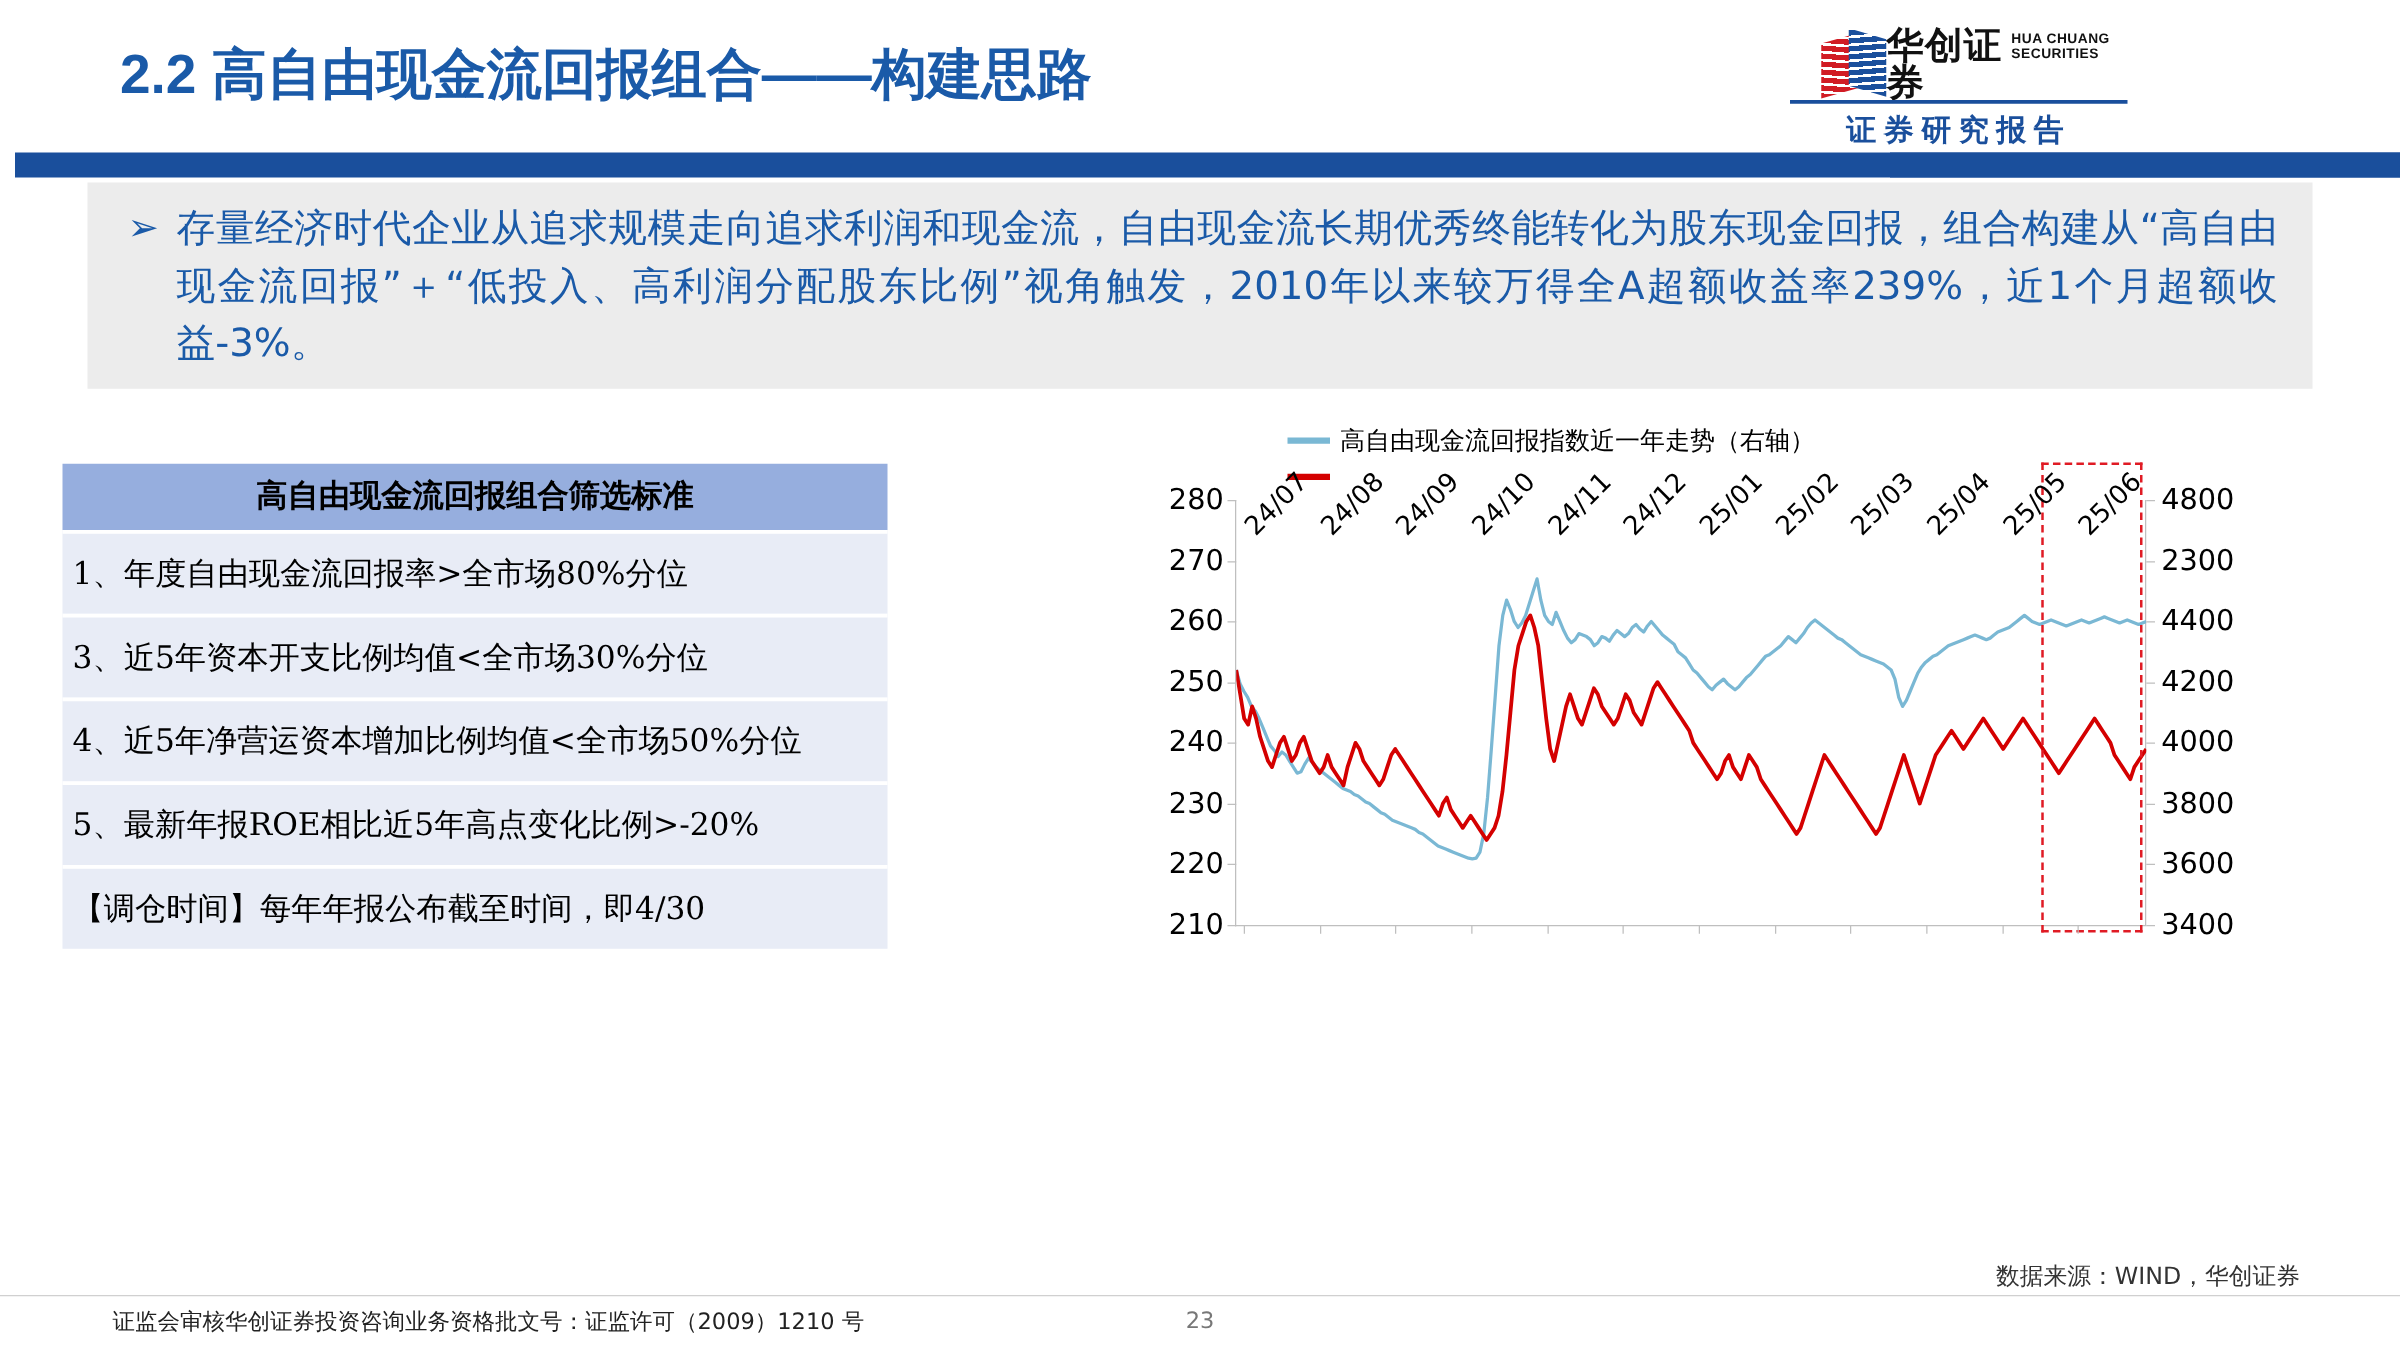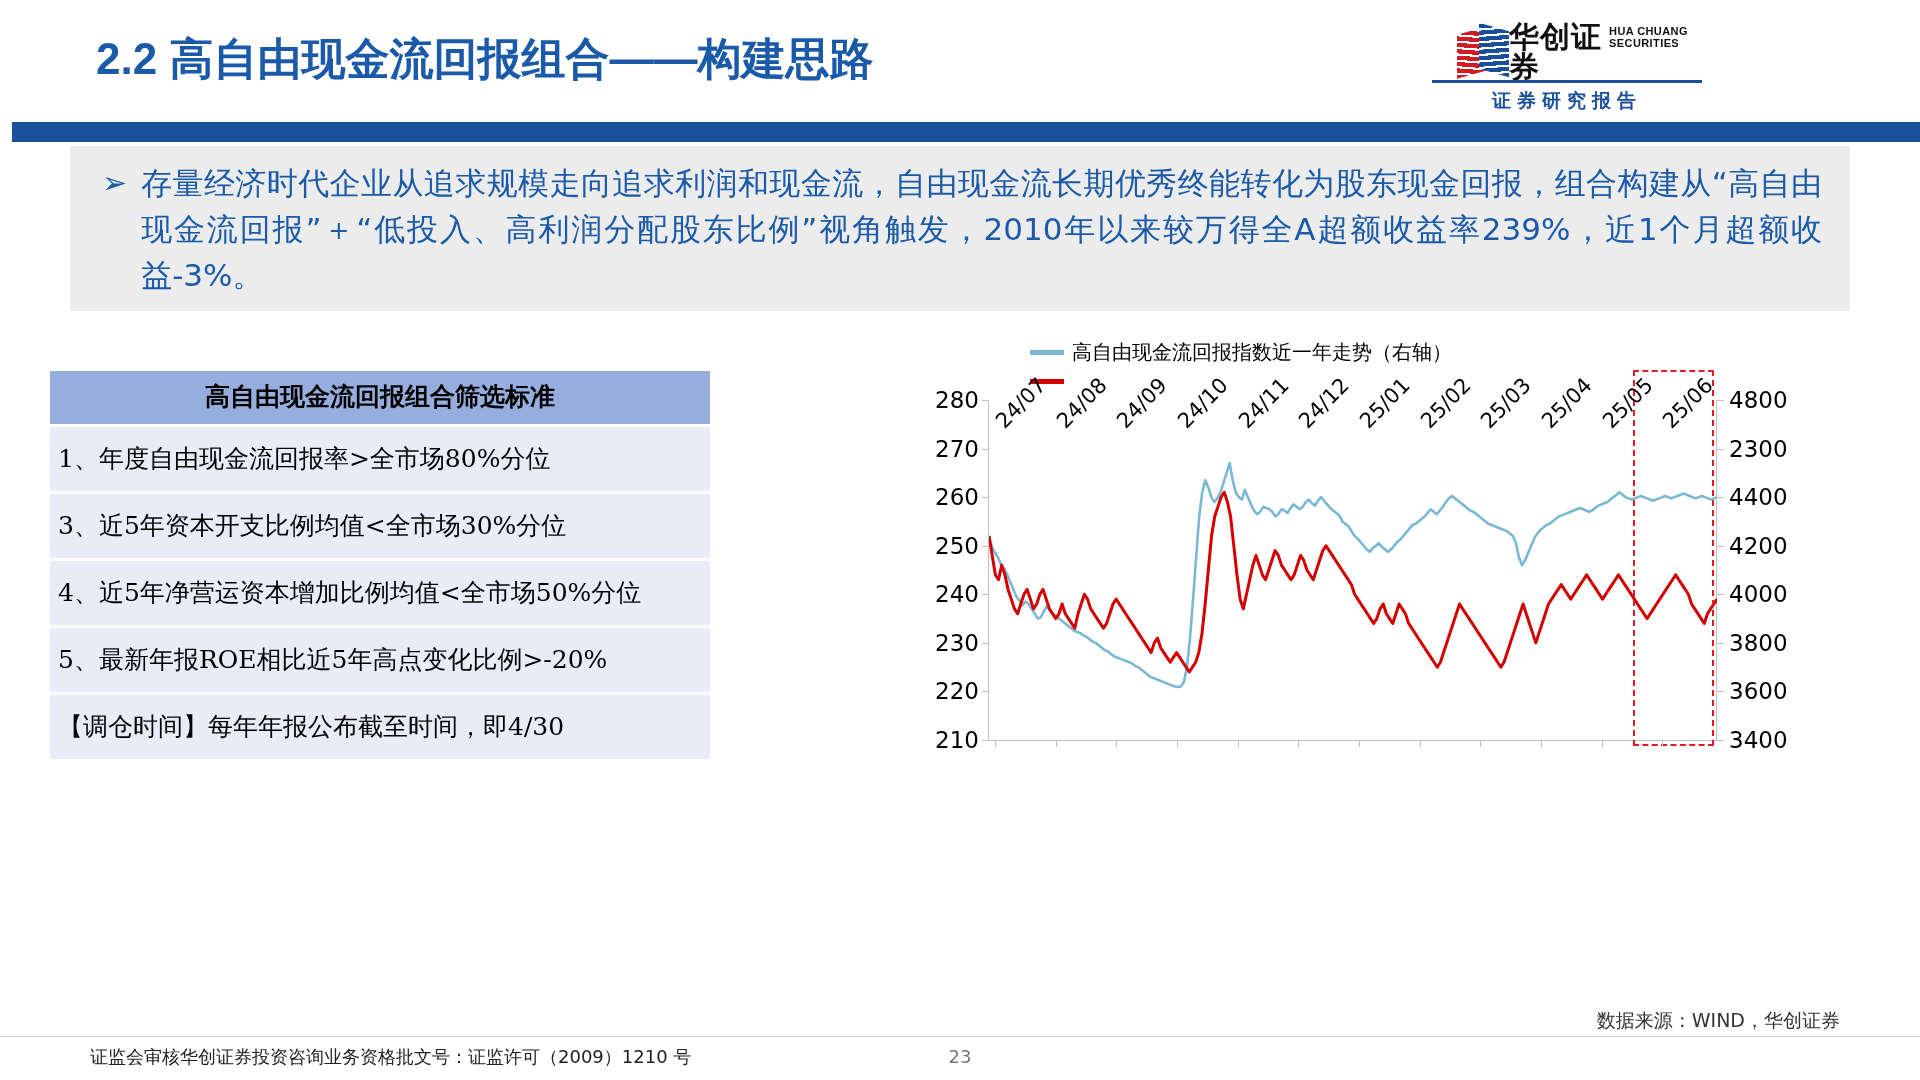--- a/index.html
+++ b/index.html
@@ -39,21 +39,21 @@
     position:absolute;left:22px;top:-3px;width:30px;height:46px;
     background:repeating-linear-gradient(-20deg,#1a4f9c 0 4px,#ffffff 4px 6px);
     transform:skewY(16deg);
   }
   #logo-text-wrap{display:flex;flex-direction:row;}
   #logo-cn{font-size:30px;font-weight:bold;color:#111;line-height:1;letter-spacing:1px;}
   #logo-en{font-size:11px;font-weight:bold;color:#111;letter-spacing:0.4px;margin-top:3px;}
   #logo-divider{position:absolute;left:30px;top:58px;width:270px;height:3px;background:#1a4f9c;}
   #logo-sub{
     position:absolute;left:30px;top:66px;width:270px;text-align:center;
-    font-size:19px;font-weight:bold;color:#1a4f9c;letter-spacing:6px;
+    font-size:24px;font-weight:bold;color:#1a4f9c;letter-spacing:6px;
     font-family:"DejaVu Serif","Liberation Serif",serif;
   }
 
   
   #callout{
     position:absolute;left:70px;top:146px;width:1780px;height:165px;
     background:#ececec;
   }
   #callout-inner{
     position:absolute;left:32px;top:14px;width:1720px;

